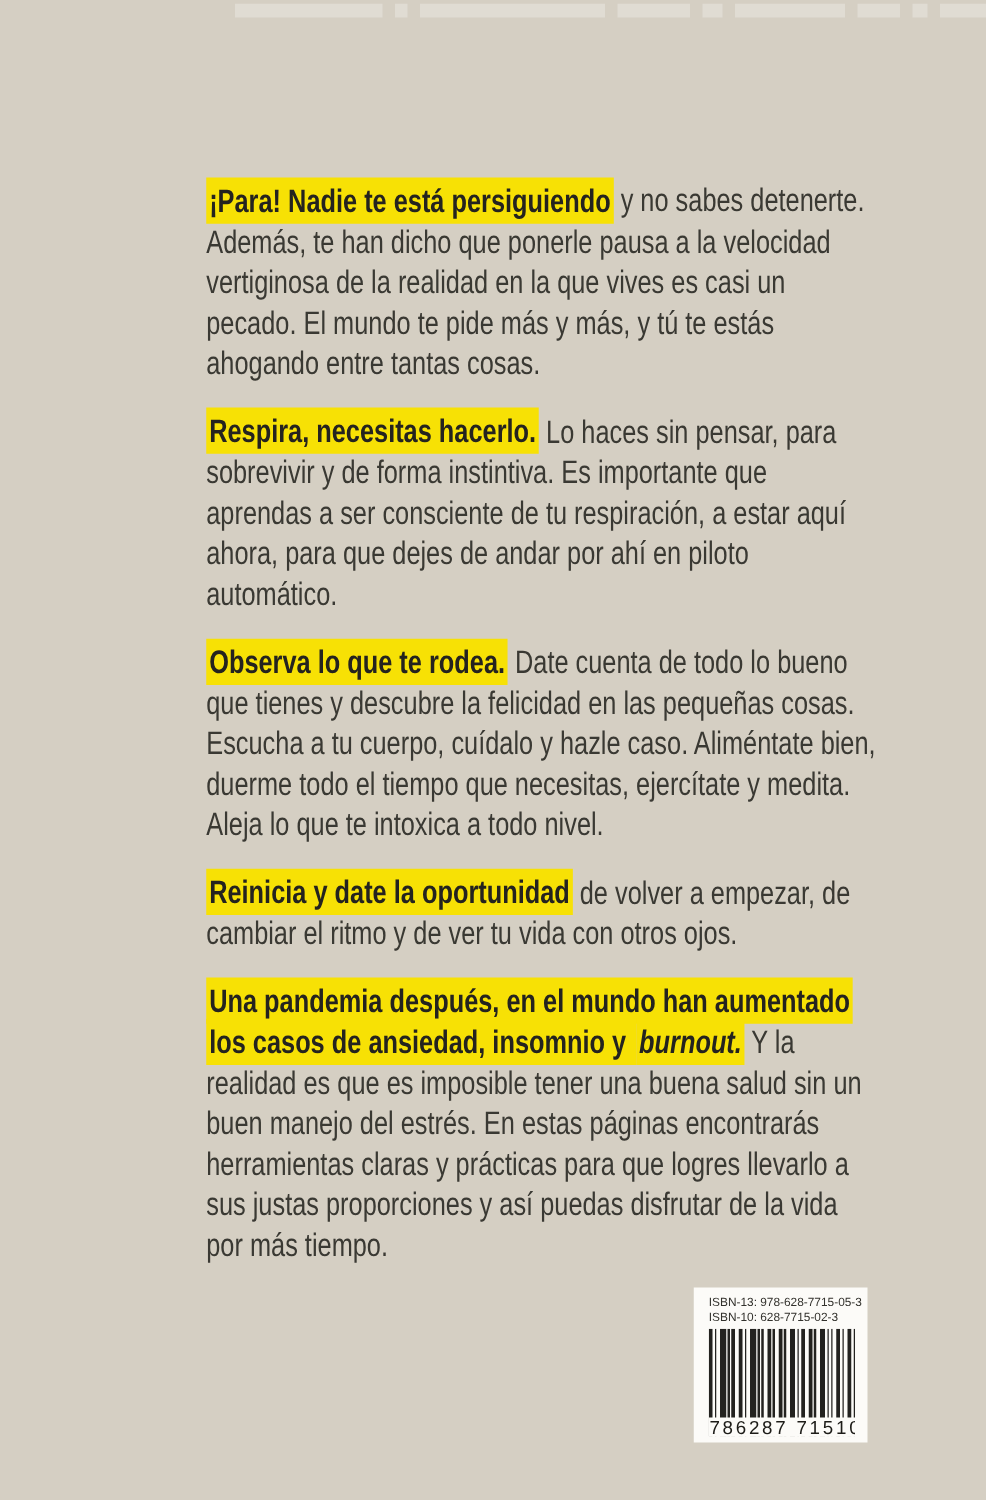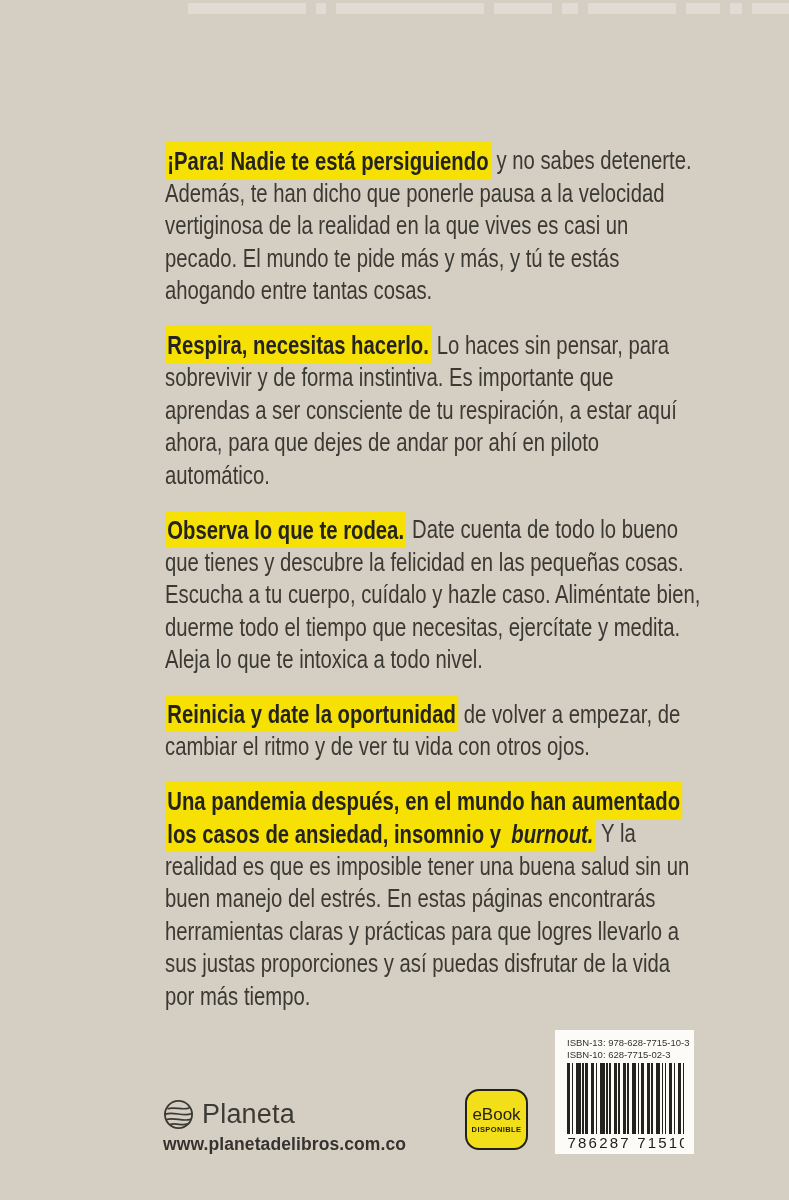--- a/index.html
+++ b/index.html
@@ -77,41 +77,24 @@
   </div>
 
   <div class="copy">
       <p><span class="hl">¡Para! Nadie te está persiguiendo</span><span class=""> y no sabes detenerte. Además, te han dicho que ponerle pausa a la velocidad vertiginosa de la realidad en la que vives es casi un pecado. El mundo te pide más y más, y tú te estás ahogando entre tantas cosas.</span></p>
       <p><span class="hl">Respira, necesitas hacerlo.</span><span class=""> Lo haces sin pensar, para sobrevivir y de forma instintiva. Es importante que aprendas a ser consciente de tu respiración, a estar aquí ahora, para que dejes de andar por ahí en piloto automático.</span></p>
       <p><span class="hl">Observa lo que te rodea.</span><span class=""> Date cuenta de todo lo bueno que tienes y descubre la felicidad en las pequeñas cosas. Escucha a tu cuerpo, cuídalo y hazle caso. Aliméntate bien, duerme todo el tiempo que necesitas, ejercítate y medita. Aleja lo que te intoxica a todo nivel.</span></p>
       <p><span class="hl">Reinicia y date la oportunidad</span><span class=""> de volver a empezar, de cambiar el ritmo y de ver tu vida con otros ojos.</span></p>
       <p><span class="hl">Una pandemia después, en el mundo han aumentado los casos de ansiedad, insomnio y </span><span class="hl it">burnout.</span><span class=""> Y la realidad es que es imposible tener una buena salud sin un buen manejo del estrés. En estas páginas encontrarás herramientas claras y prácticas para que logres llevarlo a sus justas proporciones y así puedas disfrutar de la vida por más tiempo.</span></p>
     </div>
 
-  <div class="publisher">
-    <div class="logo-row">
-      <svg width="31" height="31" viewBox="0 0 40 40" aria-hidden="true">
-        <circle cx="20" cy="20" r="17.5" fill="none" stroke="#3b3a35" stroke-width="2.4"></circle>
-        <path d="M6.5 12.5 C 13 9.5, 27 15, 33.5 11.5" fill="none" stroke="#3b3a35" stroke-width="2.2" stroke-linecap="round"></path>
-        <path d="M3.5 19.5 C 13 16, 27 23, 36.5 19" fill="none" stroke="#3b3a35" stroke-width="2.2" stroke-linecap="round"></path>
-        <path d="M4.5 26.5 C 14 23, 27 30, 35.5 26" fill="none" stroke="#3b3a35" stroke-width="2.2" stroke-linecap="round"></path>
-        <path d="M9 33 C 16 30, 26 35.5, 31.5 32" fill="none" stroke="#3b3a35" stroke-width="2.2" stroke-linecap="round"></path>
-      </svg>
-      <span class="logo-name">Planeta</span>
-    </div>
-    <div class="website">www.planetadelibros.com.co</div>
-  </div>
 
-  <div class="ebook-badge">
-    <span class="ebook-title">eBook</span>
-    <span class="ebook-sub">DISPONIBLE</span>
-  </div>
 
   <div class="barcode-box">
-    <div class="isbn-line">ISBN-13: 978-628-7715-10-3</div>
+    <div class="isbn-line">ISBN-13: 978-628-7715-05-3</div>
     <div class="isbn-line">ISBN-10: 628-7715-02-3</div>
     <div class="bars">
       <i style="width: 3px;"></i>
         <s style="width: 1.5px;"></s>
         <i style="width: 1.5px;"></i>
         <s style="width: 3px;"></s>
         <i style="width: 4.5px;"></i>
         <s style="width: 1.5px;"></s>
         <i style="width: 1.5px;"></i>
         <s style="width: 1.5px;"></s>

